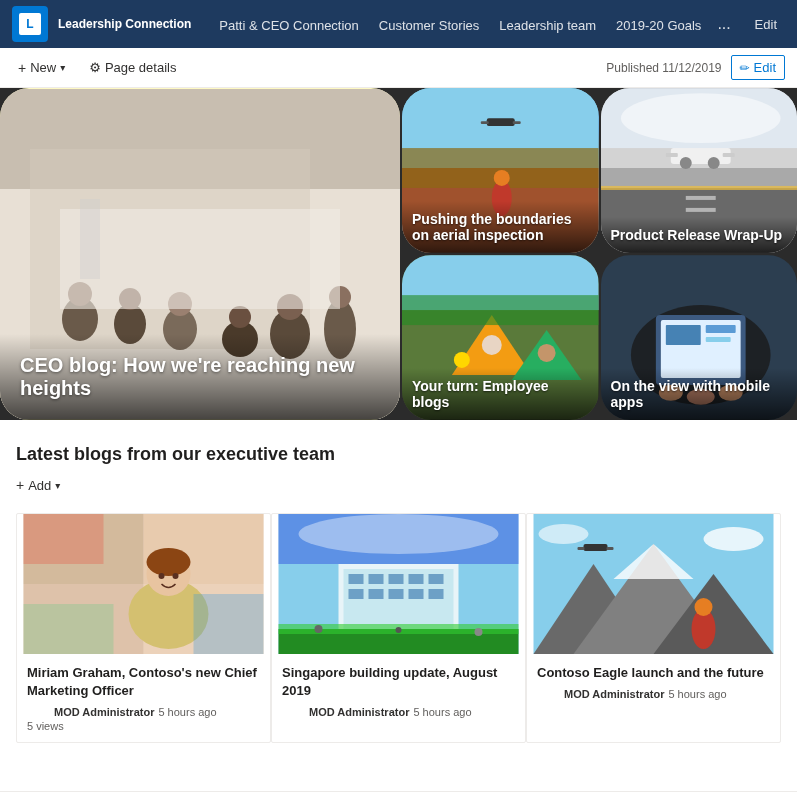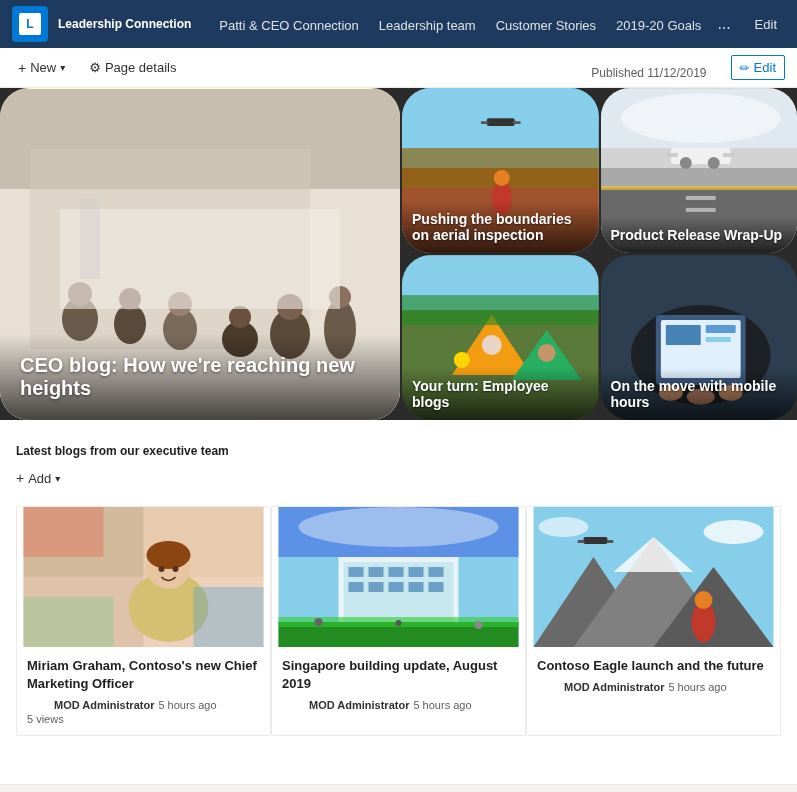--- a/index.html
+++ b/index.html
@@ -80,21 +80,21 @@
       display: flex; align-items: center; gap: 12px;
     }
     .toolbar-btn {
       display: flex; align-items: center; gap: 4px;
       color: #323130;
       font-size: 13px;
       cursor: pointer;
       padding: 4px 6px;
     }
     .toolbar-right {
-      display: flex; align-items: flex-end; gap: 24px;
+      display: flex; align-items: center; gap: 9px;
     }
     .published-text { font-size: 12px; color: #605e5c; }
     .edit-btn {
       display: flex; align-items: center; gap: 4px;
       color: #0078d4;
       font-size: 13px;
       cursor: pointer;
       padding: 4px 8px;
       border: 1px solid #0078d4;
       border-radius: 2px;
@@ -146,21 +146,21 @@
     }
 
     
     .main-content {
       background: white;
       padding: 24px 16px;
     }
 
     
     .section-title {
-      font-size: 12px;
+      font-size: 18px;
       font-weight: 600;
       color: #201f1e;
       margin-bottom: 8px;
     }
     .add-btn {
       display: flex; align-items: center; gap: 4px;
       font-size: 13px;
       color: #323130;
       cursor: pointer;
       margin-bottom: 16px;
@@ -217,22 +217,22 @@
 </head>
 <body>
 
 <nav class="top-nav">
   <div class="nav-logo">
     <div class="nav-logo-inner">L</div>
   </div>
   <span class="nav-site-title">Leadership Connection</span>
   <div class="nav-links">
     <span class="nav-link">Patti &amp; CEO Connection</span>
+    <span class="nav-link">Customer Stories</span>
     <span class="nav-link">Leadership team</span>
-    <span class="nav-link">Customer Stories</span>
     <span class="nav-link">2019-20 Goals</span>
     <span class="nav-more">...</span>
   </div>
   <div class="nav-actions">
     <span class="nav-action-btn">Edit</span>
 
   </div>
 </nav>
 
 <div class="toolbar">
@@ -366,21 +366,21 @@
         <rect x="65" y="70" width="35" height="20" fill="#4682B4" rx="1"></rect>
         <rect x="105" y="70" width="30" height="8" fill="#5B9BD5" rx="1"></rect>
         <rect x="105" y="82" width="25" height="5" fill="#87CEEB" rx="1"></rect>
 
         <ellipse cx="70" cy="138" rx="12" ry="8" fill="#d4956a" opacity="0.9"></ellipse>
         <ellipse cx="100" cy="142" rx="14" ry="8" fill="#c4856a" opacity="0.9"></ellipse>
         <ellipse cx="130" cy="138" rx="12" ry="8" fill="#d4956a" opacity="0.9"></ellipse>
       </svg>
     </div>
     <div class="hero-overlay" style="padding:10px;">
-      <div class="hero-small-title">On the move with mobile hours</div>
+      <div class="hero-small-title">On the view with mobile apps</div>
     </div>
   </div>
 </div>
 
 <div class="main-content">
 
   <div class="section-title">Latest blogs from our executive team</div>
   <div class="add-btn">
     <span class="icon-plus">+</span>
     <span>Add</span>

